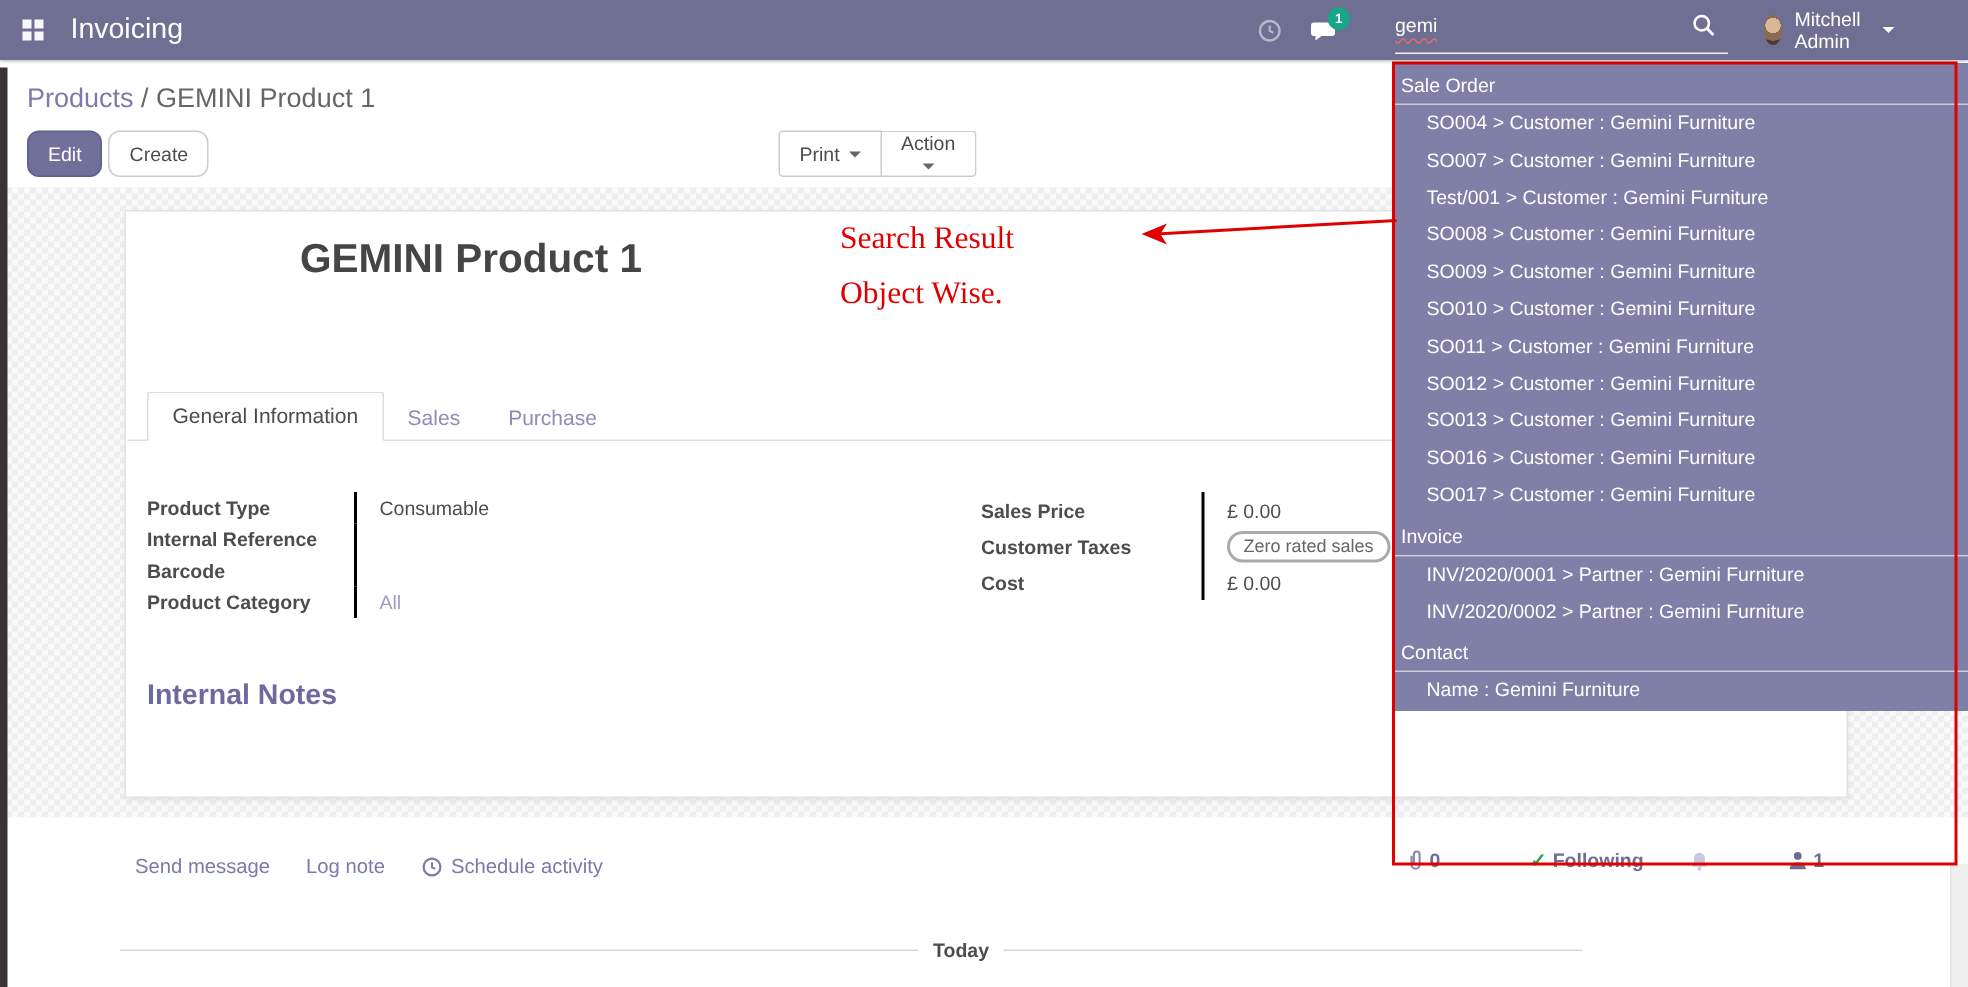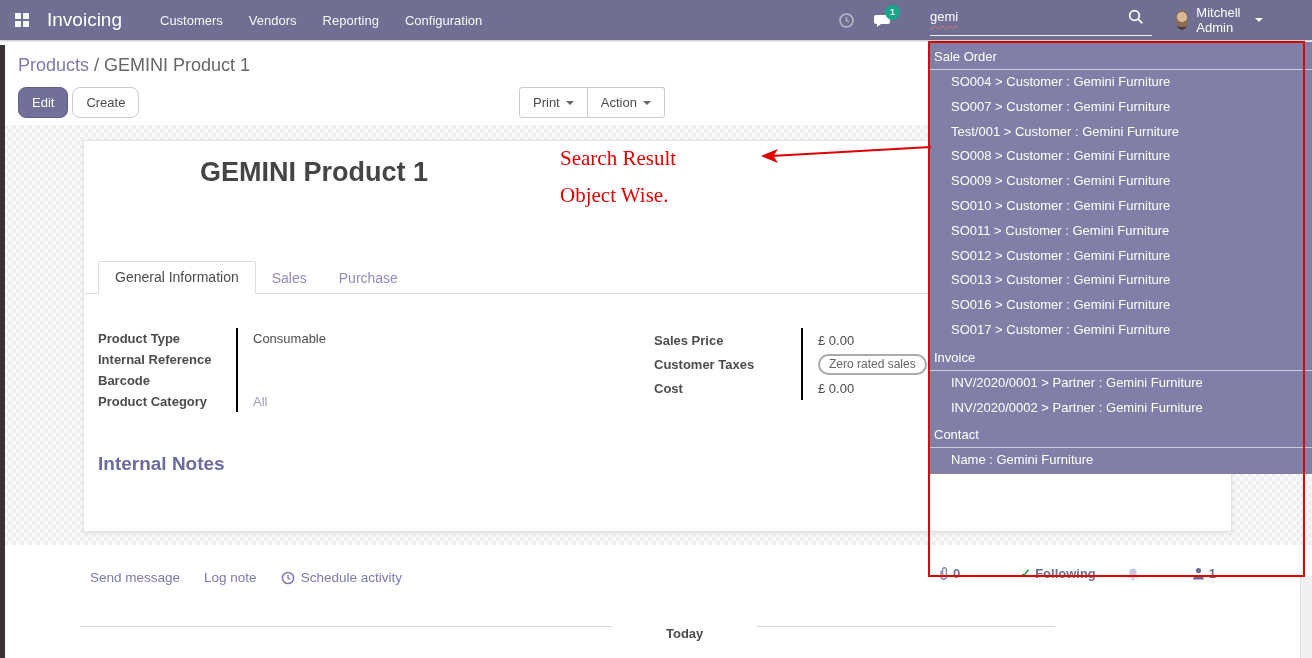--- a/index.html
+++ b/index.html
@@ -39,21 +39,21 @@
   
   .control-panel { position:absolute; left:0; top:40px; width:1312px; height:85px; background:#fff; }
   .breadcrumb { position:absolute; left:18px; top:15px; font-size:18px; color:#666; }
   .breadcrumb .bc-link { color:var(--accent); cursor:pointer; }
   .btn { font-size:13px; height:31px; padding:0 13px; border:1px solid #ccc; border-radius:8px;
     background:#fff; color:#4c4c4c; display:inline-flex; align-items:center; gap:6px; cursor:pointer; }
   .btn.primary { background:var(--primary); border-color:#615f85; color:#fff; }
   .left-buttons { position:absolute; left:18px; top:47px; display:flex; gap:4px; }
   .mid-buttons { position:absolute; left:519px; top:47px; display:flex; }
   .mid-buttons .btn:first-child { border-radius:3px 0 0 3px; }
-  .mid-buttons .btn:last-child { border-radius:0 3px 3px 0; border-left:none; }
+  .mid-buttons .btn:last-child { border-radius:0 3px 3px 0; border-left:none;flex-direction:column; }
   .dcaret { width:0; height:0; border-left:4px solid transparent; border-right:4px solid transparent;
     border-top:4px solid #666; }
 
   
   .content-bg { position:absolute; left:0; top:125px; width:1312px; height:420px;
     background-color:#fafafa;
     background-image:
       linear-gradient(45deg,#eeeef1 25%,transparent 25%,transparent 75%,#eeeef1 75%),
       linear-gradient(45deg,#eeeef1 25%,transparent 25%,transparent 75%,#eeeef1 75%);
     background-size:8px 8px; background-position:0 0,4px 4px; }
@@ -105,21 +105,21 @@
 
   
   .chatter-links { position:absolute; left:90px; top:570px; display:flex; gap:24px; align-items:center;
     color:#7b7aad; font-size:13.5px; z-index:1; }
   .chatter-links .cl { cursor:pointer; display:flex; align-items:center; gap:6px; }
   .follow-bar { position:absolute; left:938px; top:566px; display:flex; align-items:center;
     gap:8px; z-index:1; color:#6e6d91; font-size:13px; font-weight:bold; }
   .fb-group { display:flex; align-items:center; gap:4px; }
   .fb-check { color:#28a744; font-size:13px; }
   .today-divider { position:absolute; left:80px; top:626px; width:975px; height:14px;
-    display:flex; align-items:flex-start; z-index:1;gap:44px; }
+    display:flex; align-items:center; z-index:1; }
   .td-line1 { width:532px; height:1px; background:#d5d5d5; }
   .td-label { margin:0 10px; font-weight:bold; font-size:13px; color:#4c4c4c; }
   .td-line2 { flex:1; height:1px; background:#d5d5d5; }
   .scroll-strip { position:absolute; right:0; top:576px; width:12px; height:82px;
     background:#f0f0f0; border-left:1px solid #e2e2e2; z-index:2; }
 </style>
 </head>
 <body style="--navbar: #6f6e93; --accent: #7c7bad; --dropdown: #807fa7; --red: #e00000; --green: #19a587; --primary: #71709b;">
 
 <div class="navbar">
@@ -127,26 +127,20 @@
     <svg width="16" height="16">
         <g fill="#fff" opacity=".95">
       <rect x="1" y="1" width="6" height="6"></rect>
           <rect x="9" y="1" width="6" height="6"></rect>
       <rect x="1" y="9" width="6" height="6"></rect>
           <rect x="9" y="9" width="6" height="6"></rect>
         </g>
       </svg>
   </span>
   <span class="app-name">Invoicing</span>
-  <div class="nav-menus" id="nav-menus">
-      <span class="nav-menu-item">Customers</span>
-      <span class="nav-menu-item">Vendors</span>
-      <span class="nav-menu-item">Reporting</span>
-      <span class="nav-menu-item">Configuration</span>
-    </div>
 
   <div class="nav-right">
     <span class="nav-icon">
       <svg width="17" height="17">
           <circle cx="8.5" cy="8.5" r="6.5" fill="none" stroke="rgba(255,255,255,.5)" stroke-width="1.6"></circle>
         <path d="M8.5 5v3.6l2.4 1.2" fill="none" stroke="rgba(255,255,255,.5)" stroke-width="1.4"></path>
         </svg>
     </span>
     <span class="nav-icon">
       <svg width="20" height="16">

